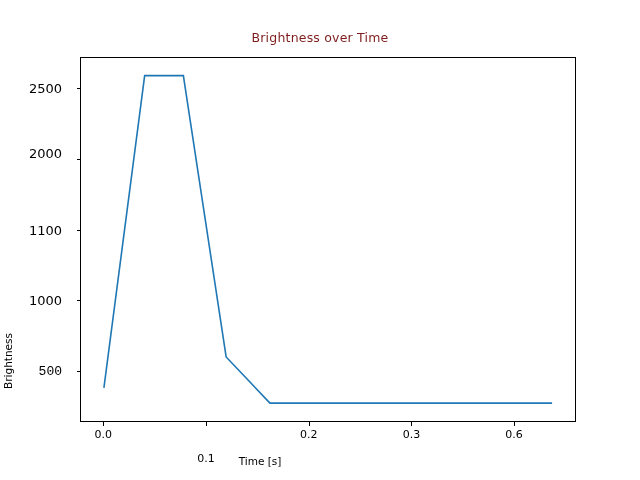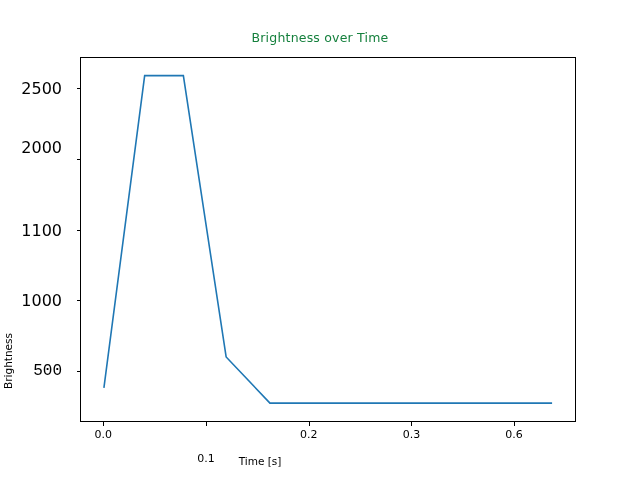--- a/index.html
+++ b/index.html
@@ -1,26 +1,26 @@
 <!DOCTYPE html>
 <html><head>
 <meta charset="utf-8">
 <style>
   html,body{margin:0;padding:0;}
   body{width:640px;height:480px;background:#ffffff;font-family:"DejaVu Sans",sans-serif;overflow:hidden;}
   #fig{position:relative;width:640px;height:480px;background:#ffffff;}
-  #title{position:absolute;left:0;top:30px;width:640px;text-align:center;font-size:12.5px;color:#15803d;letter-spacing:.2px;}
+  #title{position:absolute;left:0;top:30px;width:640px;text-align:center;font-size:12.5px;color:#7f1d1d;letter-spacing:.2px;}
   
   #axes{position:absolute;left:80px;top:57px;width:496px;height:365px;border:1px solid #000;box-sizing:border-box;background:transparent;}
   #plotsvg{position:absolute;left:0;top:0;width:100%;height:100%;overflow:visible;}
   .tick{position:absolute;background:#000;}
   .xtick{width:1px;height:3.5px;top:422px;}
   .ytick{height:1px;width:3.5px;left:76.5px;}
   .xlabel{position:absolute;top:428px;font-size:11px;color:#000;transform:translateX(-50%);white-space:nowrap;}
-  .ylabel{position:absolute;font-size:16px;color:#000;transform:translateY(-50%);text-align:right;white-space:nowrap;right:578px;}
+  .ylabel{position:absolute;font-size:13px;color:#000;transform:translateY(-50%);text-align:right;white-space:nowrap;right:578px;}
   #xaxis-title{position:absolute;left:0;top:455px;width:520px;text-align:center;font-size:10.5px;color:#000;}
   #yaxis-title{position:absolute;left:-82px;top:205px;width:180px;text-align:center;font-size:10.5px;color:#000;transform:rotate(-90deg);transform-origin:center center;}
   #yaxis-title-wrap{position:absolute;left:0px;top:150px;width:20px;height:180px;}
 </style>
 </head>
 <body>
 
 <div id="fig">
 
   <div id="title">Brightness over Time</div>
@@ -45,21 +45,21 @@
 
   <div class="tick ytick" style="top:370.7px;"></div>
   <div class="tick ytick" style="top:300.1px;"></div>
   <div class="tick ytick" style="top:229.5px;"></div>
   <div class="tick ytick" style="top:158.9px;"></div>
   <div class="tick ytick" style="top:88.3px;"></div>
 
   <div class="ylabel" style="top:370.7px;font-family:Liberation Mono, monospace;">500</div>
   <div class="ylabel" style="top:300.1px;margin-left:8px;">1000</div>
   <div class="ylabel" style="top:229.5px;">1100</div>
-  <div class="ylabel" style="top:147px;">2000</div>
+  <div class="ylabel" style="top:153px;">2000</div>
   <div class="ylabel" style="top:88.3px;">2500</div>
 
   <div id="xaxis-title">Time [s]</div>
 
   <div id="yaxis-title-wrap">
     <div id="yaxis-title">Brightness</div>
   </div>
 
 </div>
 

